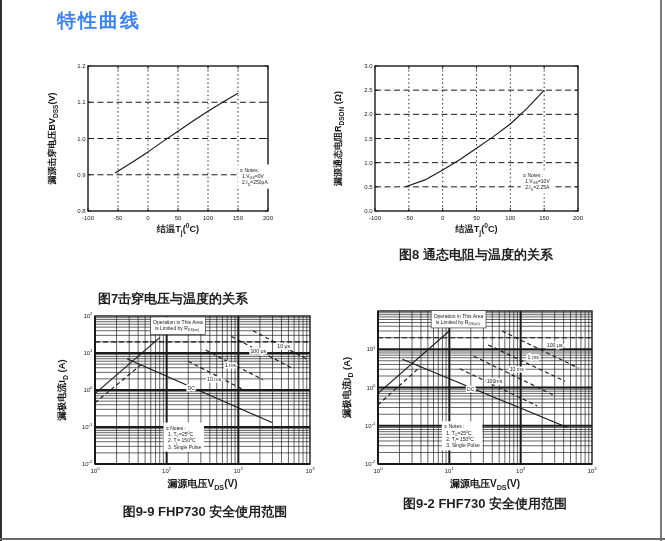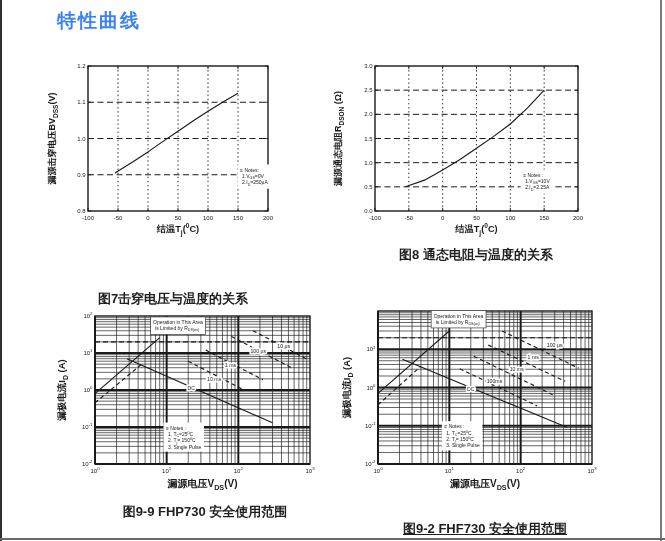--- a/index.html
+++ b/index.html
@@ -6,21 +6,21 @@
   .page{position:relative;width:665px;height:541px;background:#ffffff;overflow:hidden;
         font-family:"Liberation Sans",sans-serif;}
   .page-title{position:absolute;left:57px;top:8px;font-size:19px;font-weight:bold;
         color:#3b82f6;letter-spacing:2px;}
   figure{position:absolute;margin:0;padding:0;}
   figure svg{display:block;}
   .caption{position:absolute;text-align:center;font-size:13px;font-weight:bold;color:#1f1f1f;}
   .cap7{left:28px;top:246px;width:290px;margin-top:44px;}
   .cap8{left:330px;top:246px;width:292px;}
   .cap91{left:50px;top:503px;width:310px;}
-  .cap92{left:335px;top:520px;width:300px;text-decoration:underline;}
+  .cap92{left:335px;top:495px;width:300px;}
   .f7{left:40px;top:58px;}
   .f8{left:330px;top:58px;}
   .f91{left:50px;top:300px;}
   .f92{left:335px;top:300px;}
   .border{position:absolute;background:#555;}
   .b-left{left:0;top:0;width:2px;height:541px;background:#303030;}
   .b-right{left:660px;top:0;width:2px;height:541px;background:#7a7a7a;}
   .b-bottom{left:0;top:538px;width:665px;height:2px;background:#6a6a6a;}
 </style>
 </head>

